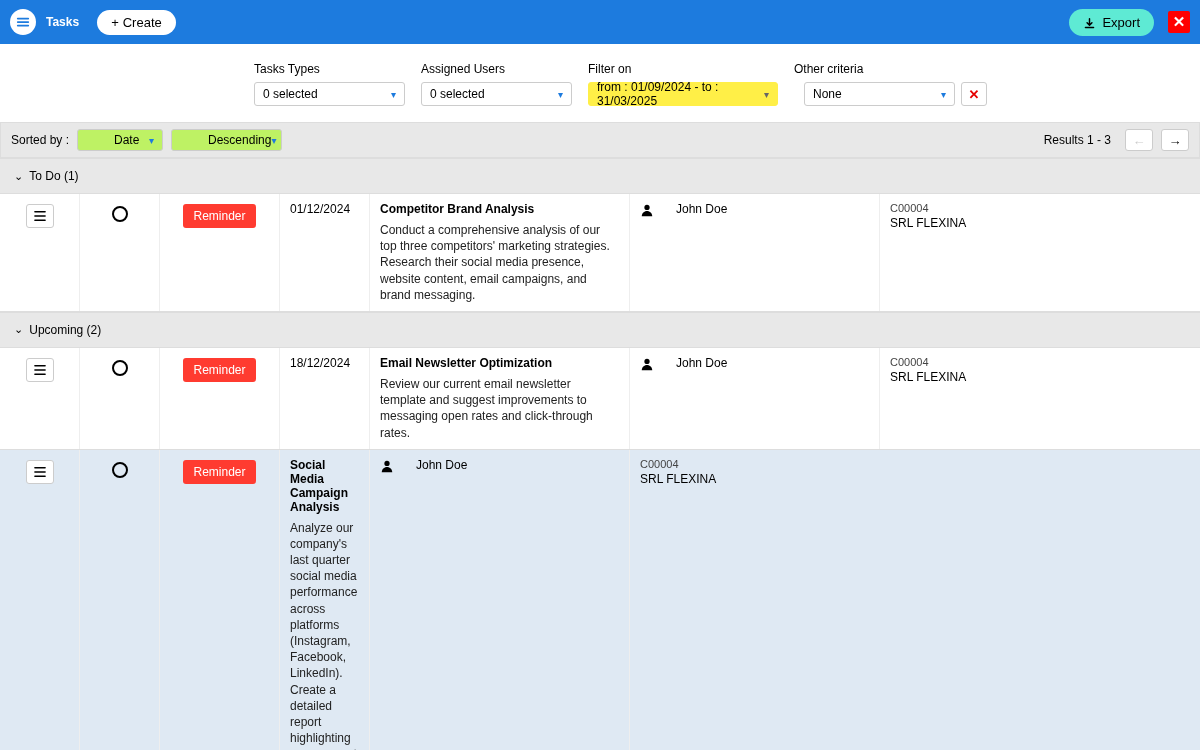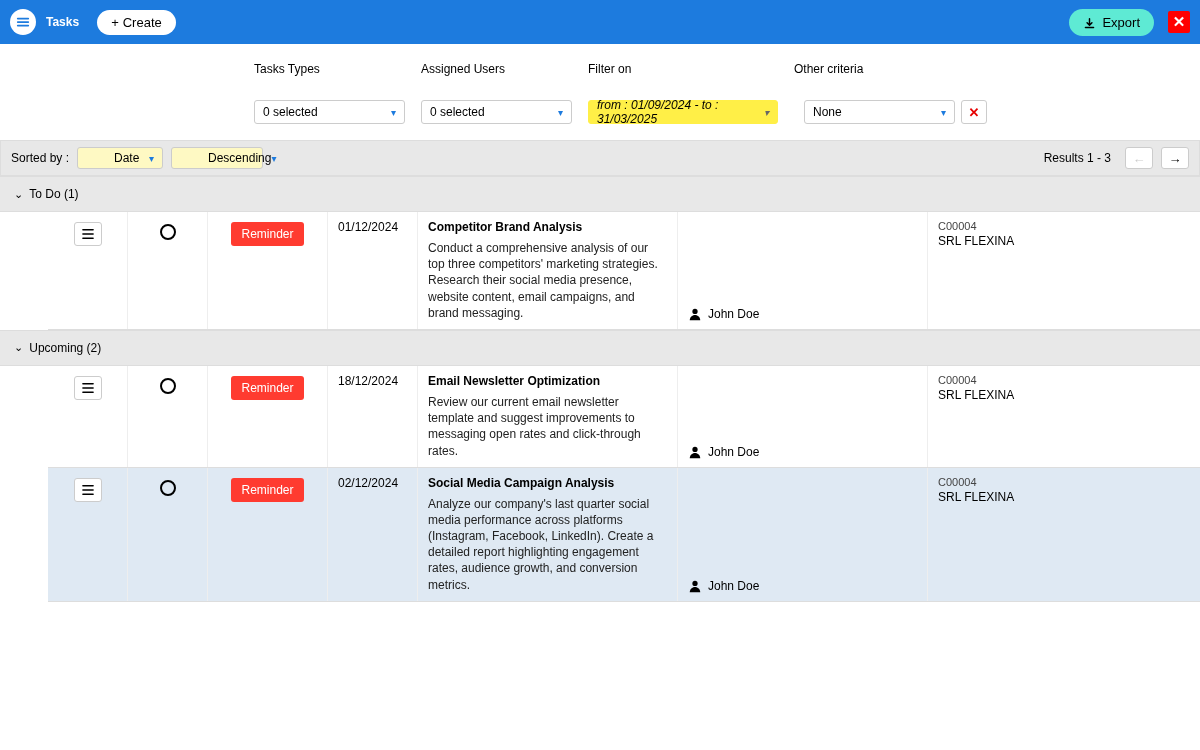--- a/index.html
+++ b/index.html
@@ -10,57 +10,57 @@
   .menu-btn { width: 26px; height: 26px; border-radius: 50%; background: #fff; display: flex; align-items: center; justify-content: center; cursor: pointer; }
   .menu-btn svg { width: 14px; height: 14px; }
   .title { color: #fff; font-weight: bold; margin-left: 10px; font-size: 12px; }
   .create-btn { background: #fff; border: none; border-radius: 16px; padding: 5px 14px; margin-left: 18px; font-size: 13px; cursor: pointer; display: flex; align-items: center; gap: 4px; }
   .flex-spacer { flex: 1; }
   .export-btn { background: #5eead4; border: none; border-radius: 16px; padding: 6px 14px; font-size: 13px; cursor: pointer; display: flex; align-items: flex-end; gap: 6px; }
   .close-btn { width: 22px; height: 22px; background: #ff0000; color: #fff; display: flex; align-items: center; justify-content: center; margin-left: 14px; cursor: pointer; font-weight: bold; font-size: 15px; border-radius:2px;}
   
   
   .filters { display: flex; gap: 16px; padding: 18px 10px 16px 254px; }
-  .filter-col { display: flex; flex-direction: column; gap: 24px; }
+  .filter-col { display: flex; flex-direction: column; gap: 6px; }
   .filter-label { font-size: 12px; color: #000; }
   .select { border: 1px solid #ccc; border-radius: 3px; height: 24px; display: flex; align-items: center; justify-content: space-between; padding: 0 8px; background: #fff; cursor: pointer; position: relative; font-size:12px;}
   .select.yellow { background: #ffef47; border-color: #ffef47; }
   .caret { color: #1d7bde; font-size: 10px; }
   .select.yellow .caret { color: #666; }
   .w136 { width: 151px; }
-  .w190 { width: 190px; font-style: italic; }
+  .w190 { width: 190px; }
   .filter-row-criteria { display: flex; gap: 6px; padding-left: 10px; }
   .clear-btn { width: 26px; height: 24px; border: 1px solid #ccc; border-radius: 3px; background: #fff; display: flex; align-items: center; justify-content: center; cursor: pointer; color:#e60000; font-weight:bold;}
   
   
   .sortbar { background: #e8e8e8; border: 1px solid #ddd; padding: 6px 10px; display: flex; align-items: center; gap: 8px; }
   .sort-label { font-size: 12px; }
-  .sortbar .select { height: 22px; background:#fef9c3;padding-left:36px;}
+  .sortbar .select { height: 22px; background:#bef264;padding-left:36px;}
   .w86 { width: 86px; }
-  .w92 { width: 92px; text-align: center; }
+  .w92 { width: 111px; text-align: center; }
   .results-text { font-size: 12px; margin-right:6px;text-align:right;}
   .nav-btn { width: 28px; height: 22px; border: 1px solid #ccc; background: #fff; border-radius: 3px; display: flex; align-items: center; justify-content: center; cursor: pointer; }
   .nav-btn.disabled { color: #ccc; cursor: default; }
   
   
   .section-hdr { background: #e8e8e8; padding: 10px 14px; font-size: 12px; display: flex; align-items: center; gap: 6px; border-top:1px solid #ddd; border-bottom:1px solid #ddd;}
   .chev { font-size: 11px; }
   
   
-  .task-row { display: grid; grid-template-columns: 80px 80px 120px 90px 260px 250px 310px; border-bottom: 1px solid #ddd; background:#fff;margin-left:48px; }
+  .task-row { display: grid; grid-template-columns: 80px 80px 120px 90px 260px 250px 310px; border-bottom: 1px solid #ddd; background:#fff; }
   .task-row.highlight { background: #dfe9f3; }
   .cell { padding: 8px 10px; border-right: 1px solid #eee; font-size: 12px; }
   .cell.noborder { border-right: none; }
   .cell.center { text-align: center; }
   .handle-btn { width: 28px; height: 24px; border: 1px solid #ccc; border-radius: 3px; background: #fff; display: inline-flex; align-items: center; justify-content: center; cursor: pointer; margin-top:2px;}
   .circle { width: 16px; height: 16px; border: 2px solid #000; border-radius: 50%; display: inline-block; margin-top:4px;}
   .reminder-btn { background: #ff3b30; color: #fff; border: none; border-radius: 3px; padding: 5px 10px; font-size: 12px; cursor: pointer; margin-top:2px;}
   .task-title { font-weight: bold; margin-bottom: 6px; }
   .task-desc { line-height: 1.35; color: #222; }
-  .user-cell { display: flex; align-items: flex-end; gap: 6px; }
+  .user-cell { display: flex; align-items: flex-start; gap: 22px; }
   .user-cell svg { flex-shrink:0; margin-top:1px;}
   .company-code { font-size: 11px; color: #444; }
   .company-name { font-size: 12px; margin-top:2px;}
 </style>
 </head>
 <body>
 
 <div class="topbar">
   <div class="menu-btn">
     <svg viewBox="0 0 16 16">
@@ -209,21 +209,20 @@
 <div class="task-row highlight">
   <div class="cell center">
     <div class="handle-btn">
       <svg width="14" height="12" viewBox="0 0 16 14">
           <path d="M2 2h12M2 7h12M2 12h12" stroke="#000" stroke-width="1.6" stroke-linecap="round"></path>
         </svg>
     </div>
   </div>
   <div class="cell center"><span class="circle"></span></div>
   <div class="cell center"><button class="reminder-btn">Reminder</button></div>
-  <div class="cell"><span>02/12/2024</span></div>
   <div class="cell">
     <div class="task-title">Social Media Campaign Analysis</div>
     <div class="task-desc">Analyze our company's last quarter social media performance across platforms (Instagram, Facebook, LinkedIn). Create a detailed report highlighting engagement rates, audience growth, and conversion metrics.</div>
   </div>
   <div class="cell user-cell">
     <svg width="14" height="14" viewBox="0 0 16 16">
         <circle cx="8" cy="5" r="3" fill="#000"></circle>
         <path d="M2 15c0-3.3 2.7-6 6-6s6 2.7 6 6" fill="#000"></path>
       </svg>
     <span>John Doe</span>

